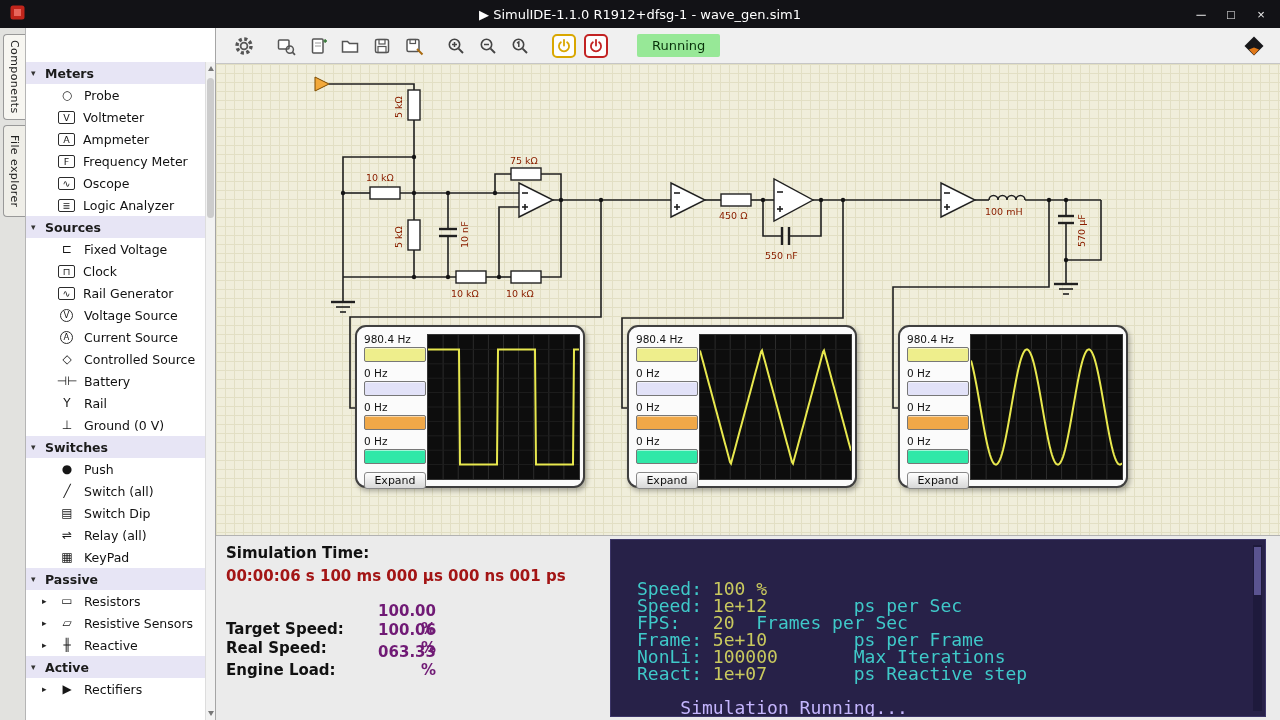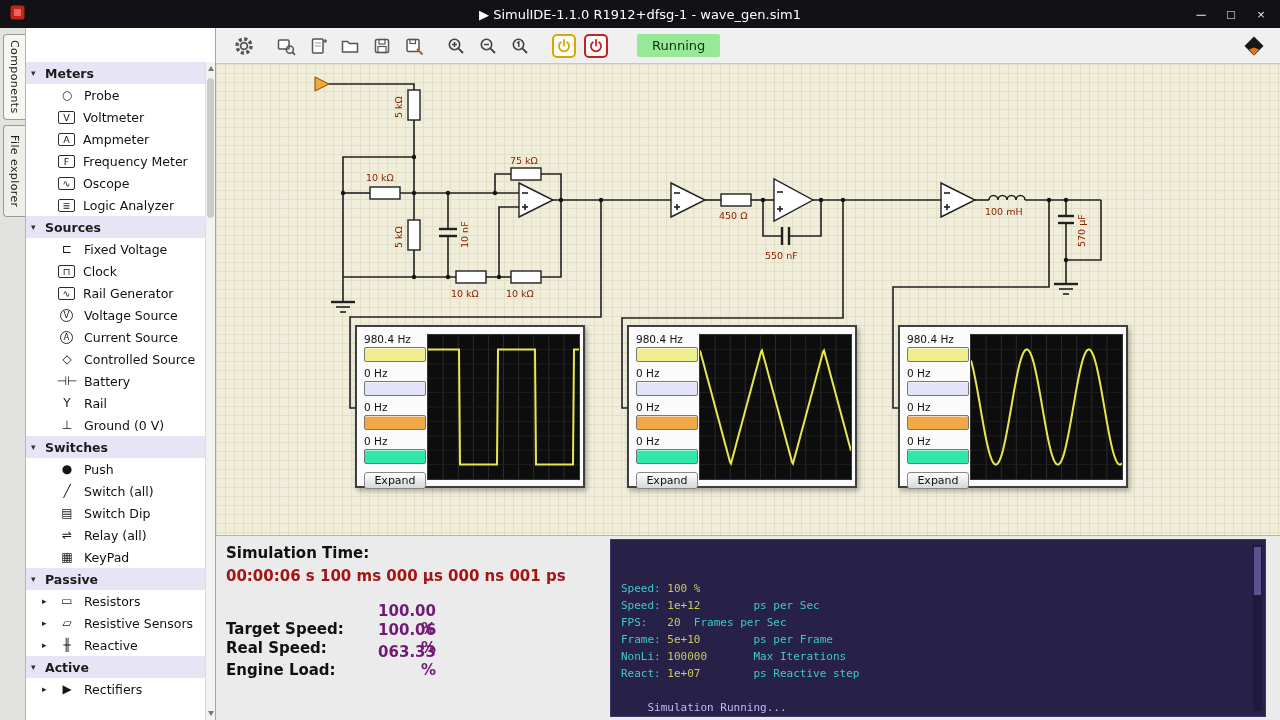--- a/index.html
+++ b/index.html
@@ -54,40 +54,40 @@
     background-image:linear-gradient(#e2dfc4 1px,transparent 1px),linear-gradient(90deg,#e2dfc4 1px,transparent 1px);
     background-size:9px 9px;overflow:hidden}
   svg.circuit{position:absolute;inset:0;width:100%;height:100%}
   .wire{stroke:#202020;stroke-width:1.6;fill:none}
   .thick{stroke:#202020;stroke-width:2.4;fill:none}
   .comp{fill:#fff;stroke:#202020;stroke-width:1.4}
   .lbl{fill:#8b2000;font-size:9.5px}
   .dot{fill:#141414}
 
   
-  .scope{position:absolute;width:230px;height:163px;background:#fbfbfb;border:2px solid #3f3f3f;border-radius:0;box-shadow:2px 3px 5px rgba(0,0,0,.3)}
+  .scope{position:absolute;width:230px;height:163px;background:#fbfbfb;border:2px solid #3f3f3f;border-radius:11px;box-shadow:2px 3px 5px rgba(0,0,0,.3)}
   .scol{position:absolute;left:7px;top:6px;width:62px}
   .sfreq{font-size:10.5px;color:#111;height:13px;white-space:nowrap}
   .sbtn{height:15px;border:1px solid #777;border-radius:2px;margin:1px 0 5px 0;box-shadow:inset 0 1px 0 rgba(255,255,255,.55)}
   .expand{margin-top:2px;width:62px;height:17px;font-size:11px;font-family:inherit;background:linear-gradient(#fefefe,#d8d8d8);border:1px solid #888;border-radius:3px;padding:0;color:#111}
   .sscreen{position:absolute;left:70px;top:7px;width:153px;height:146px;background:#0d0d0d;border:1px solid #333}
   svg.wavesvg{display:block;width:100%;height:100%}
 
   
   .bottom{position:absolute;left:0;right:0;top:507px;height:185px;background:#ebebeb;border-top:1px solid #b2b2b2}
   .siminfo{position:absolute;left:10px;top:8px;font-size:15px;color:#111}
   .sim-title{font-weight:bold}
   .sim-time{margin-top:5px;color:#a31515;font-weight:bold}
   .sim-rows{margin-top:17px}
   .sim-row{height:19px}
   .sim-row.gap{margin-top:3px}
   .sim-label{display:inline-block;width:142px;font-weight:bold}
   .sim-value{display:inline-block;width:68px;text-align:right;color:#701a75;font-weight:bold}
   .console{position:absolute;left:394px;top:3px;width:656px;height:178px;background:#272148;border:1px solid #3c3568;
-    padding:6px 10px;font-family:"DejaVu Sans Mono","Liberation Mono",monospace;font-size:11px;line-height:17px;white-space:pre;overflow:hidden}
+    padding:6px 26px;font-family:"DejaVu Sans Mono","Liberation Mono",monospace;font-size:18px;line-height:17px;white-space:pre;overflow:hidden}
   .cline{height:17px}
   .cy{color:#3fc9c9}.yl{color:#c9c95e}.wh{color:#c4b5fd}
   .csb{position:absolute;right:3px;top:5px;bottom:5px;width:9px;background:#1e1a3c}
   .csb .thumb{position:absolute;left:1px;right:1px;top:2px;height:48px;background:#5a5390}
 </style>
 </head>
 <body>
 
 <div class="window">
 

